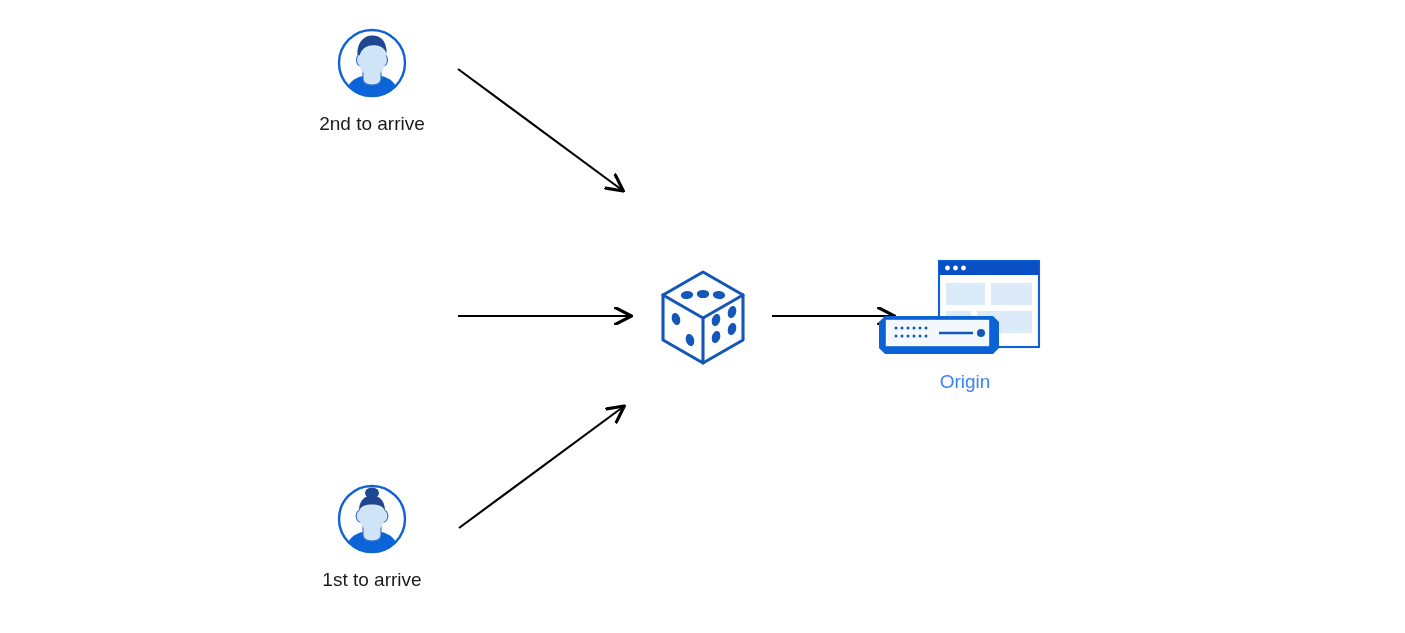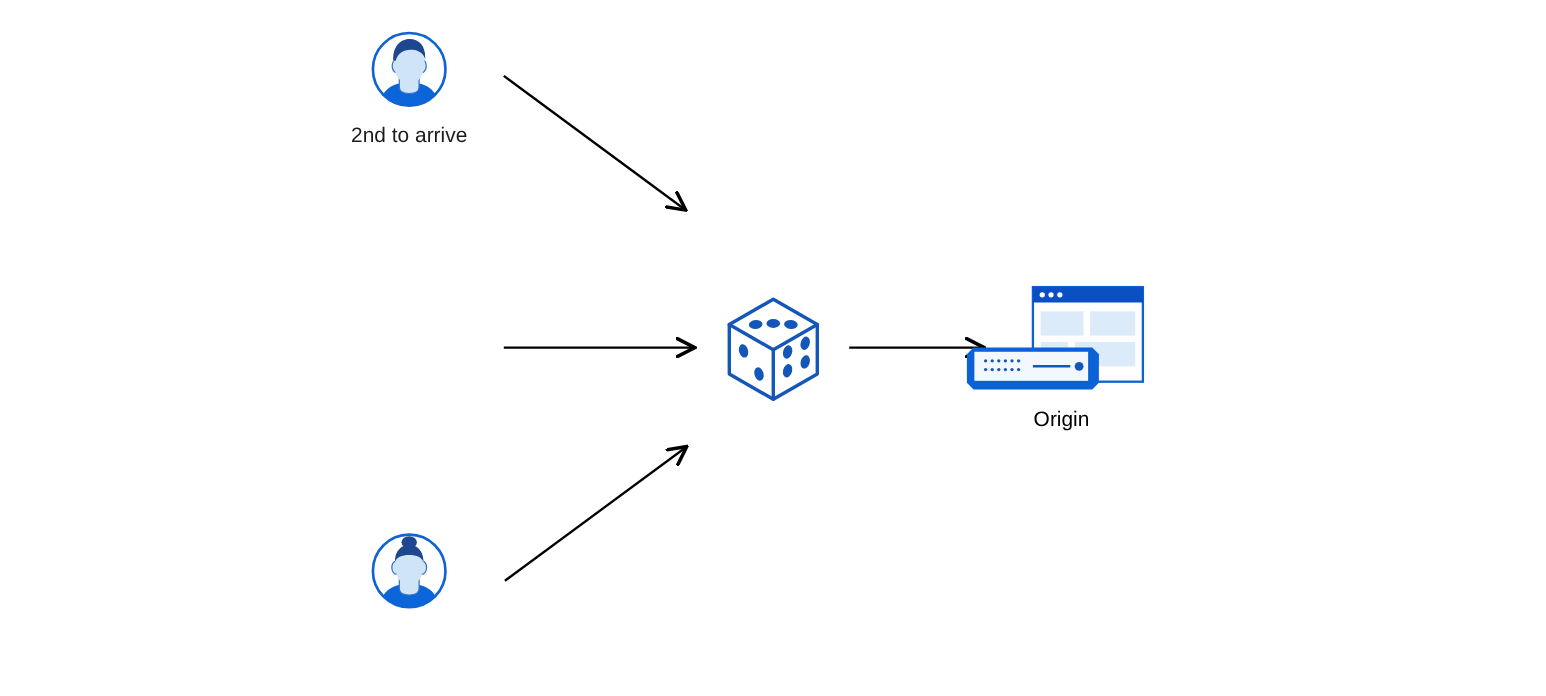--- a/index.html
+++ b/index.html
@@ -47,21 +47,21 @@
     height: 100px;
     display: flex;
     justify-content: center;
     align-items: flex-start;
   }
   .origin-label {
     width: 200px;
     text-align: center;
     font-family: "Liberation Sans", sans-serif;
     font-size: 19px;
-    color: #000000;
+    color: #3b82f6;
     line-height: 24px;
     margin-top: 14px;
     white-space: nowrap;
   }
   .dice-node {
     width: 110px;
     height: 110px;
   }
   .arrows {
     position: absolute;
@@ -130,20 +130,21 @@
           <path d="M10,74 C10,56 21,49 37,49 C53,49 64,56 64,74 Z" fill="#0b65d8"></path>
           <path d="M28,43 L46,43 L46,53 C46,57 42,59 37,59 C32,59 28,57 28,53 Z" fill="#cfe4f6" stroke="#2f72c9" stroke-width="1.1"></path>
           <ellipse cx="25.2" cy="34" rx="4" ry="6" fill="#cfe4f6" stroke="#2f72c9" stroke-width="1.1"></ellipse>
           <ellipse cx="48.8" cy="34" rx="4" ry="6" fill="#cfe4f6" stroke="#2f72c9" stroke-width="1.1"></ellipse>
           <path d="M24,30 C24,18 31,13 37,13 C43,13 50,18 50,30 C50,42 45,50 37,50 C29,50 24,42 24,30 Z" fill="#cfe4f6"></path>
           <path d="M24,29 C24,18.5 30,13.5 37,13.5 C44,13.5 50,18.5 50,29 C48.5,24.5 44,22.5 37,22.5 C30,22.5 25.5,24.5 24,29 Z" fill="#1e478f"></path>
           <ellipse cx="37" cy="11" rx="7" ry="5.5" fill="#1e478f"></ellipse>
         </g>
       </svg>
     </div>
+    <div class="node-label">1st to arrive</div>
   </div>
 
   <div class="node dice-node" style="left:648px; top:262px;">
     <svg width="110" height="110" viewBox="0 0 110 110">
       <g fill="none" stroke="#1457b8" stroke-width="3.1" stroke-linejoin="round" stroke-linecap="round">
         <path d="M55,10 L95,33 L95,78 L55,101 L15,78 L15,33 Z"></path>
         <path d="M15,33 L55,56 L95,33"></path>
         <path d="M55,56 L55,101"></path>
       </g>
       <g fill="#1457b8">

